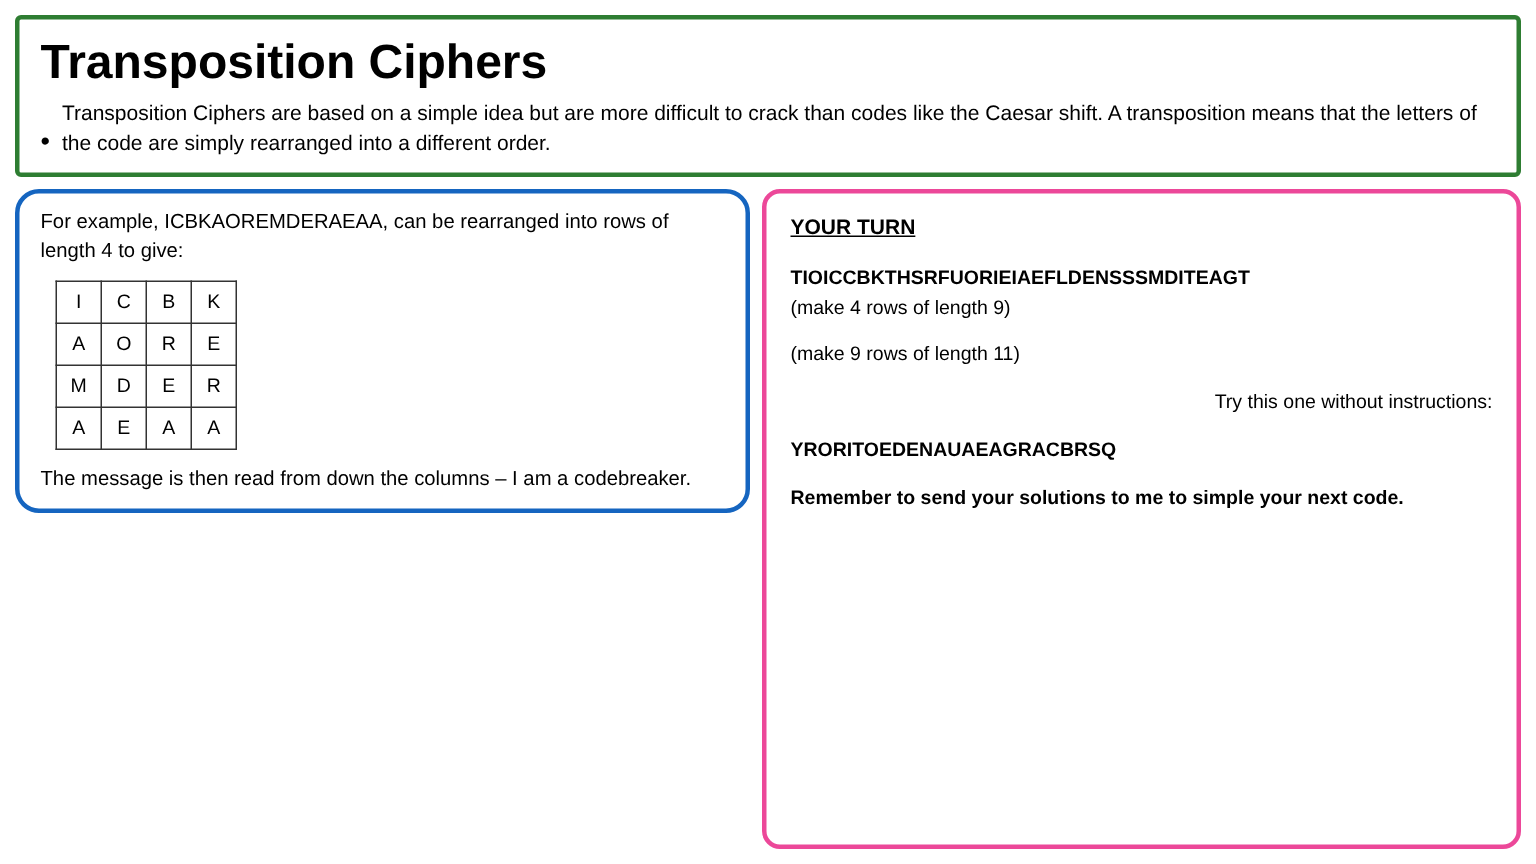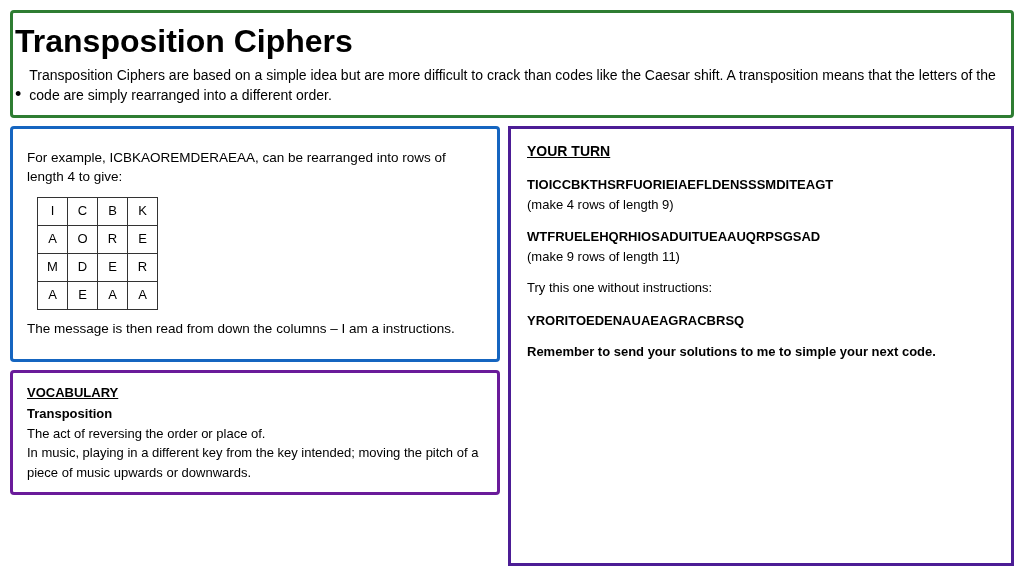--- a/index.html
+++ b/index.html
@@ -12,21 +12,21 @@
       display: flex;
       flex-direction: column;
       padding: 10px;
       gap: 8px;
     }
 
     
     .top-section {
       border: 3px solid #2e7d32;
       border-radius: 4px;
-      padding: 10px 2px;
+      padding: 10px 14px;
     }
     .top-title {
       font-size: 32px;
       font-weight: bold;
       margin-bottom: 6px;
     }
     .top-bullet {
       display: flex;
       align-items: flex-end;
       font-size: 14px;
@@ -50,22 +50,22 @@
     .left-col {
       display: flex;
       flex-direction: column;
       gap: 8px;
       flex: 0 0 490px;
     }
 
     
     .example-box {
       border: 3px solid #1565c0;
-      border-radius: 4px;
-      padding: 20px 14px;
+      border-radius: 16px;
+      padding: 10px 14px;
       font-size: 13.5px;
       line-height: 1.4;
     }
     .example-intro {
       margin-bottom: 10px;
     }
 
     
     .cipher-table {
       border-collapse: collapse;
@@ -98,22 +98,22 @@
       font-weight: bold;
       text-decoration: underline;
       margin-bottom: 2px;
     }
     .vocab-word {
       font-weight: bold;
     }
 
     
     .right-col {
-      border: 3px solid #4c1d95;
-      border-radius: 0;
+      border: 3px solid #ec4899;
+      border-radius: 12px;
       padding: 12px 16px;
       flex: 1;
       font-size: 13px;
       line-height: 1.5;
     }
     .your-turn-title {
       font-weight: bold;
       text-decoration: underline;
       font-size: 14px;
       margin-bottom: 2px;
@@ -124,20 +124,21 @@
     .cipher-code {
       font-weight: bold;
       font-size: 13px;
       margin-top: 13px;
     }
     .cipher-hint {
       margin-bottom: 12px;
     }
     .try-without {
       margin-bottom: 4px;
+      text-align: right;
     }
     .remember-bold {
       font-weight: bold;
       margin-top: 12px;
       line-height: 1.5;
     }
   </style>
 </head>
 <body>
 
@@ -175,39 +176,32 @@
               <td>R</td>
             </tr>
             <tr>
               <td>A</td>
               <td>E</td>
               <td>A</td>
               <td>A</td>
             </tr>
           </tbody>
       </table>
-      <div class="example-footer">The message is then read from down the columns – I am a instructions.</div>
+      <div class="example-footer">The message is then read from down the columns – I am a codebreaker.</div>
     </div>
 
-    <div class="vocab-box">
-      <div class="vocab-title">VOCABULARY</div>
-      <div class="vocab-word">Transposition</div>
-      <div>The act of reversing the order or place of.</div>
-      <div>In music, playing in a different key from the key intended; moving the pitch of a piece of music upwards or downwards.</div>
-    </div>
 
   </div>
 
   <div class="right-col">
     <div class="your-turn-title">YOUR TURN</div>
 
     <div class="cipher-code">TIOICCBKTHSRFUORIEIAEFLDENSSSMDITEAGT</div>
     <div class="cipher-hint">(make 4 rows of length 9)</div>
 
-    <div class="cipher-code">WTFRUELEHQRHIOSADUITUEAAUQRPSGSAD</div>
     <div class="cipher-hint">(make 9 rows of length 11)</div>
 
     <div class="try-without">Try this one without instructions:</div>
     <div class="cipher-code">YRORITOEDENAUAEAGRACBRSQ</div>
 
     <div class="remember-bold">Remember to send your solutions to me to simple your next code.</div>
   </div>
 
 </div>
 

